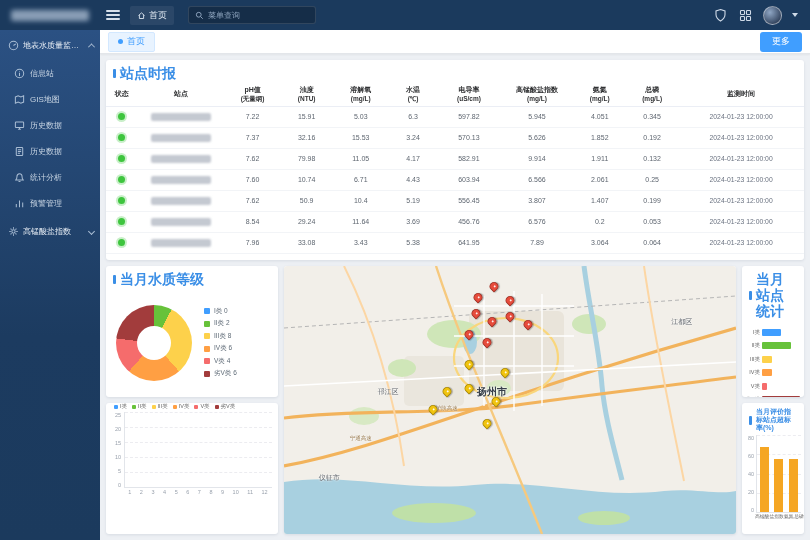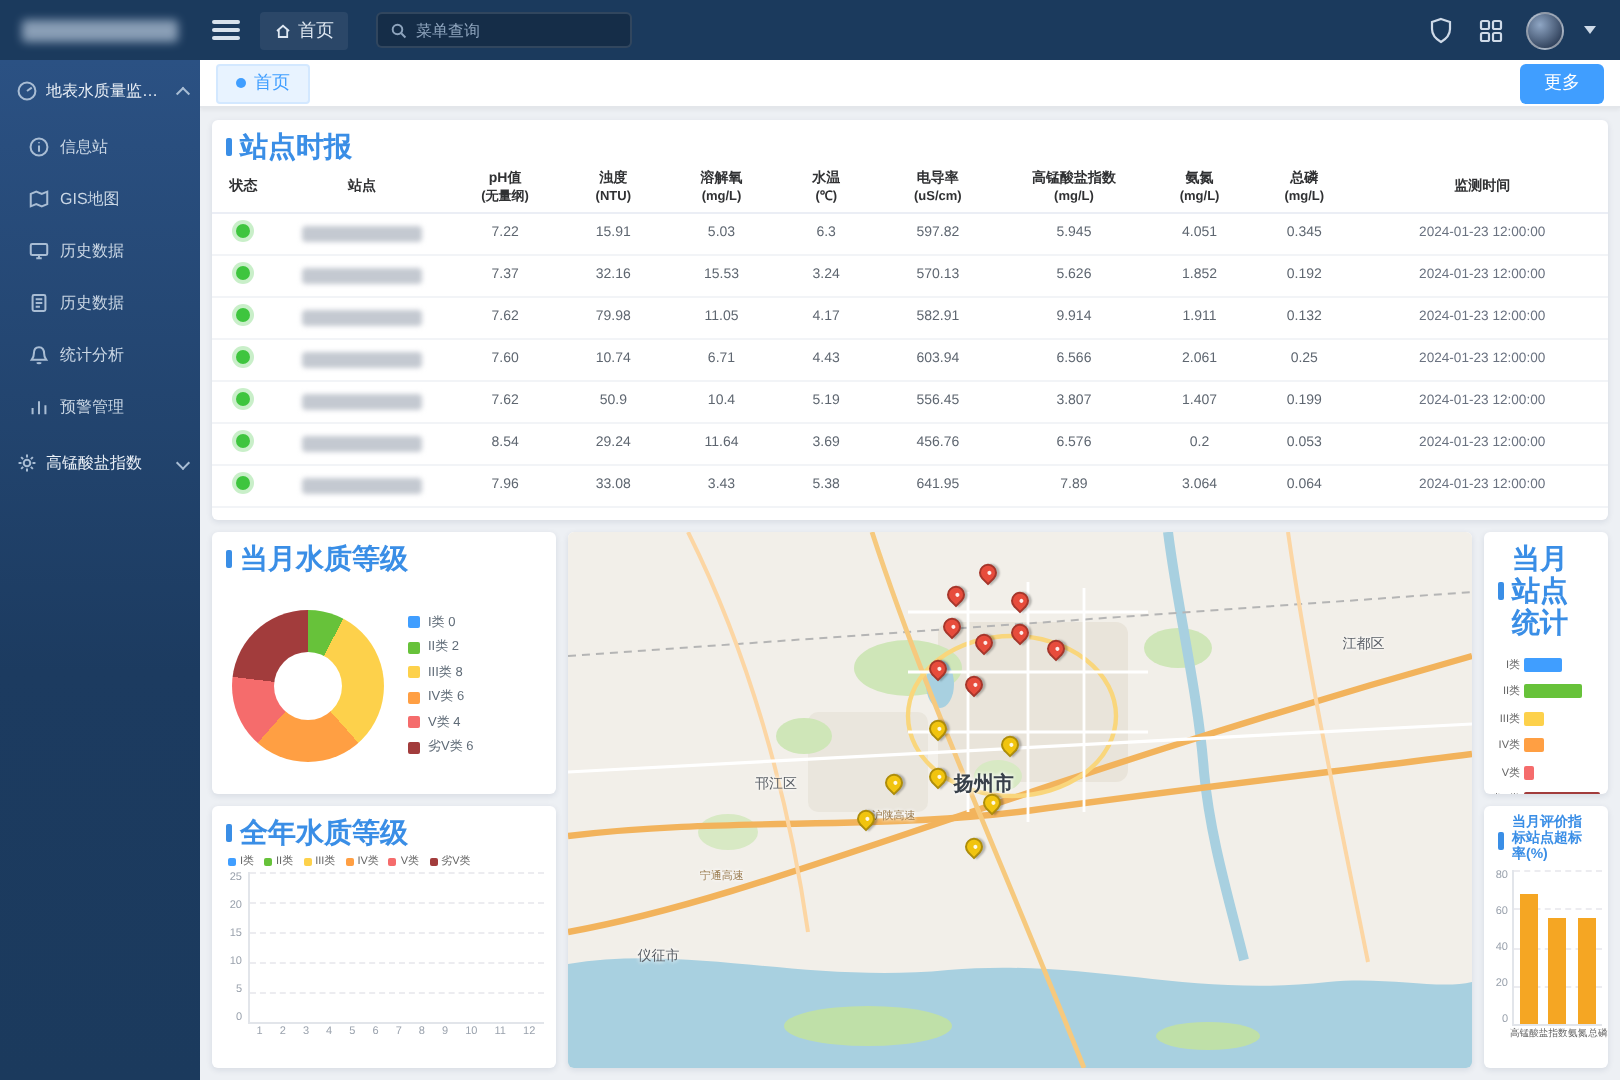--- a/index.html
+++ b/index.html
@@ -434,24 +434,20 @@
             </div>
             <div class="lg-item">
               <span class="lg-sq" style="background:#a23c3c"></span>
               <span>劣V类 6</span>
             </div>
           </div>
       </div>
     </section>
 
     <section class="panel" id="panel-year">
-      <div class="panel-title">
-        <span class="pt-bar"></span>
-        <span class="pt-text">全年水质等级</span>
-      </div>
       <div class="ylegend" id="year-legend">
           <span class="yl-item"><span class="yl-dot" style="background:#409eff"></span>I类</span>
           <span class="yl-item"><span class="yl-dot" style="background:#67c23a"></span>II类</span>
           <span class="yl-item"><span class="yl-dot" style="background:#fdd14b"></span>III类</span>
           <span class="yl-item"><span class="yl-dot" style="background:#ff9f43"></span>IV类</span>
           <span class="yl-item"><span class="yl-dot" style="background:#f56c6c"></span>V类</span>
           <span class="yl-item"><span class="yl-dot" style="background:#a23c3c"></span>劣V类</span>
         </div>
       <div class="yplot-row">
         <div class="yaxis" id="year-yaxis">

